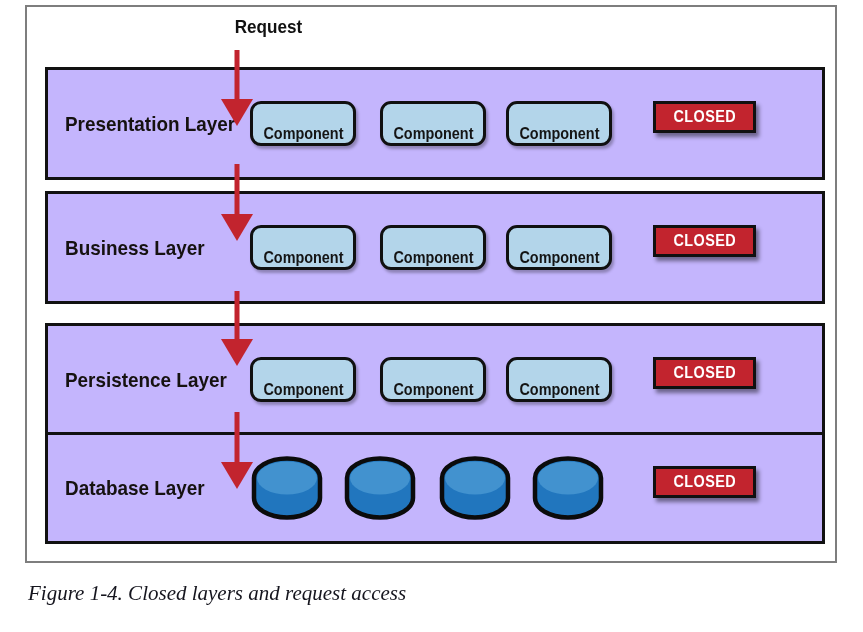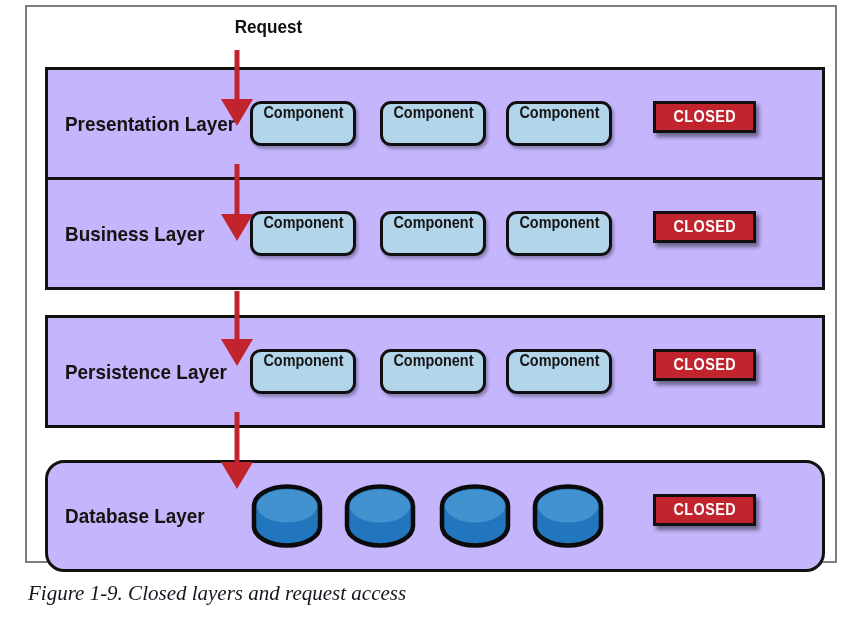--- a/index.html
+++ b/index.html
@@ -14,32 +14,32 @@
   .request-label{
     position:absolute;left:170px;top:16px;width:136px;text-align:right;
     font-size:19px;font-weight:bold;color:#111;
   }
   .cond{display:inline-block;transform:scaleX(0.9);transform-origin:center;}
   .layer{
     position:absolute;left:45px;width:780px;height:113px;
     background:#c4b5fd;border:3px solid #111;box-sizing:border-box;
   }
   .layer-1{top:67px;}
-  .layer-2{top:177px;padding-left:14px;}
-  .layer-3{top:315px;padding-left:8px;}
-  .layer-4{top:460px;height:112px;border-radius:19px;}
+  .layer-2{top:191px;padding-left:14px;}
+  .layer-3{top:323px;padding-left:8px;}
+  .layer-4{top:432px;height:112px;}
   .layer-label{
     position:absolute;left:17px;top:50%;transform:translateY(-50%) scaleX(0.9);
     transform-origin:left center;font-size:21px;font-weight:bold;color:#161210;
     white-space:nowrap;
   }
   .component{
     position:absolute;width:106px;height:45px;top:31px;
     background:#b3d5ea;border:3px solid #101010;border-radius:11px;
-    box-sizing:border-box;display:flex;align-items:flex-start;justify-content:center;
+    box-sizing:border-box;display:flex;align-items:flex-end;justify-content:center;
     font-size:16px;font-weight:600;color:#141414;
     box-shadow:2px 3px 3px rgba(0,0,0,0.28);
   }
   .comp-1{left:202px;} .comp-2{left:332px;} .comp-3{left:458px;}
   .closed-badge{
     position:absolute;left:605px;width:103px;height:32px;top:31px;
     background:#c2242e;border:3px solid #101010;
     box-sizing:border-box;display:flex;align-items:center;justify-content:center;
     font-size:16px;font-weight:bold;color:#ffffff;letter-spacing:0.5px;
     box-shadow:3px 4px 4px rgba(0,0,0,0.45);
@@ -148,15 +148,15 @@
   </svg>
   <svg class="arrow arrow-3" width="34" height="75" viewBox="0 0 34 75">
     <rect x="14.5" y="0" width="5" height="50" fill="#c2242e"></rect>
     <polygon points="1,48 33,48 17,75" fill="#c2242e"></polygon>
   </svg>
   <svg class="arrow arrow-4" width="34" height="77" viewBox="0 0 34 77">
     <rect x="14.5" y="0" width="5" height="52" fill="#c2242e"></rect>
     <polygon points="1,50 33,50 17,77" fill="#c2242e"></polygon>
   </svg>
 
-  <div class="caption">Figure 1-9. Closed layers and request access</div>
+  <div class="caption">Figure 1-4. Closed layers and request access</div>
 
 </div>
 
 </body></html>

